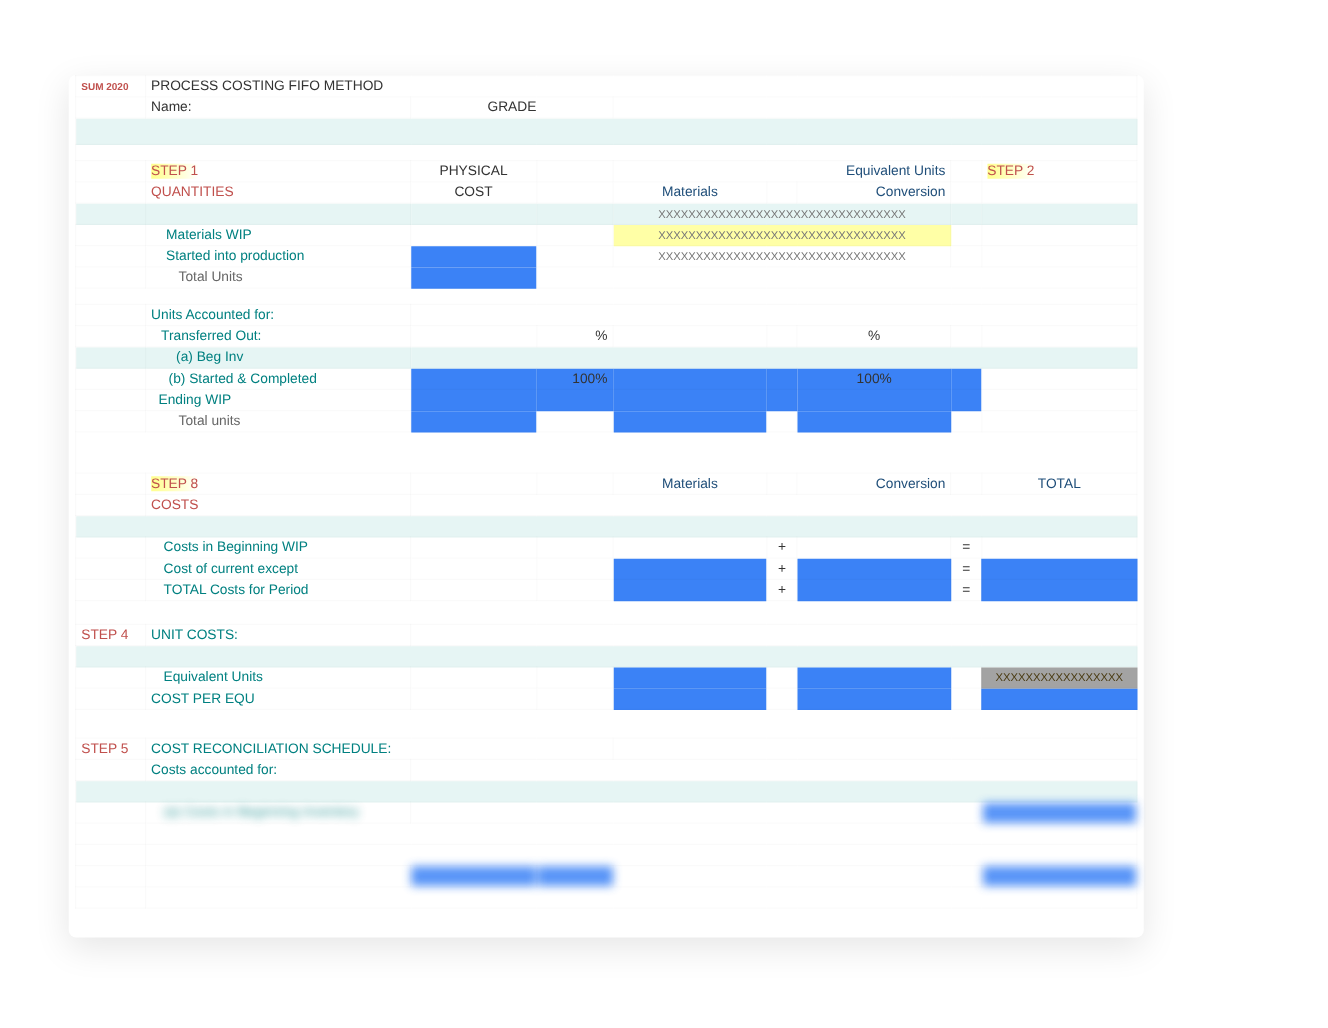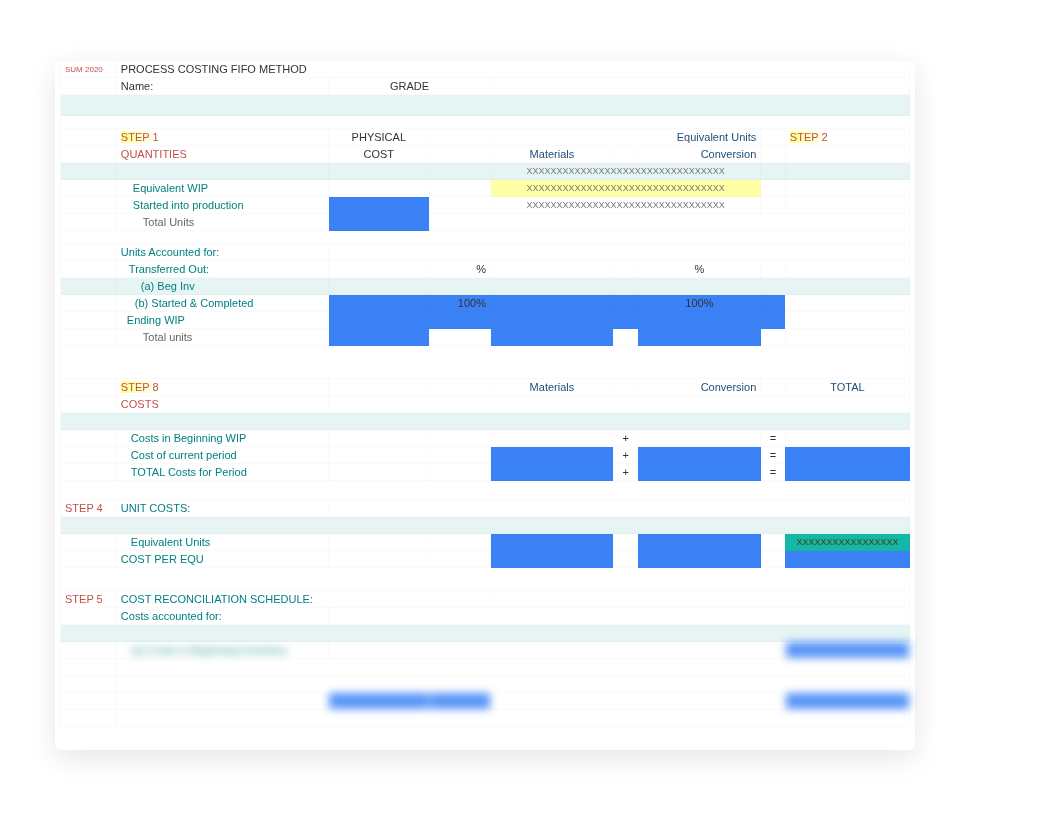--- a/index.html
+++ b/index.html
@@ -1,39 +1,39 @@
 <!DOCTYPE html>
 <html><head>
 <meta charset="utf-8">
 <style>
   html,body{margin:0;padding:0;background:#fff}
   body{font-family:Tahoma,Verdana,Arial,sans-serif;font-size:11px;color:#333;width:1062px;height:822px;position:relative}
   .sheet{position:absolute;left:60px;top:60px;width:850px}
   table{border-collapse:collapse;width:100%}
   td{padding:1px 4px;height:14px;border:1px solid rgba(0,0,0,0.02);vertical-align:middle;white-space:nowrap}
-  .tiny{font-size:8px;color:#c0504d;font-weight:normal}
+  .tiny{font-size:8px;color:#c0504d;font-weight:bold}
   .hdr{font-size:11px;font-weight:normal}
   .red{color:#c0504d}
   .blue{color:#1f4e79}
   .teal{color:#008080}
   .grey{color:#666}
   .cA{width:50px}
   .cB{width:190px}
   .cC{width:90px}
   .cD{width:55px}
   .cE{width:110px}
   .cF{width:22px}
   .cG{width:110px}
   .cH{width:22px}
   .cI{width:110px}
   .r{text-align:right}
   .c{text-align:center}
   .ylw{background:linear-gradient(90deg,rgba(255,255,0,.45),rgba(255,255,0,0))}
   .ylw2{background:rgba(255,255,0,.35)}
-  .golden{background:#14b8a6}
+  .golden{background:#a3a3a3}
   .xbox{color:#777;font-size:9px}
   .gbox{background:#3b82f6}
   .rowlt td{background:#e6f5f4}
   .blur{filter:blur(4px);opacity:.85}
   .shadow{position:absolute;left:55px;top:60px;width:860px;height:690px;border-radius:6px;box-shadow:0 8px 28px rgba(0,0,0,.10);pointer-events:none}
 </style>
 </head>
 <body>
 
 <div class="shadow"></div>
@@ -92,21 +92,21 @@
   <td></td>
           <td></td>
           <td></td>
           <td></td>
   <td colspan="3" class="xbox c">XXXXXXXXXXXXXXXXXXXXXXXXXXXXXXXXX</td>
   <td></td>
           <td></td>
 </tr>
 <tr>
   <td></td>
-  <td class="teal" style="padding-left:16px">Equivalent WIP</td>
+  <td class="teal" style="padding-left:16px">Materials WIP</td>
   <td></td>
           <td></td>
   <td colspan="3" class="xbox c ylw2">XXXXXXXXXXXXXXXXXXXXXXXXXXXXXXXXX</td>
   <td></td>
           <td></td>
 </tr>
 <tr>
   <td></td>
   <td class="teal" style="padding-left:16px">Started into production</td>
   <td class="gbox"></td>
@@ -208,21 +208,21 @@
   <td></td>
           <td></td>
           <td></td>
   <td class="hdr c">+</td>
   <td></td>
   <td class="hdr c">=</td>
   <td></td>
 </tr>
 <tr>
   <td></td>
-  <td class="teal" style="padding-left:14px">Cost of current period</td>
+  <td class="teal" style="padding-left:14px">Cost of current except</td>
   <td></td>
           <td></td>
   <td class="gbox"></td>
   <td class="hdr c">+</td>
   <td class="gbox"></td>
   <td class="hdr c">=</td>
   <td class="gbox"></td>
 </tr>
 <tr>
   <td></td>

